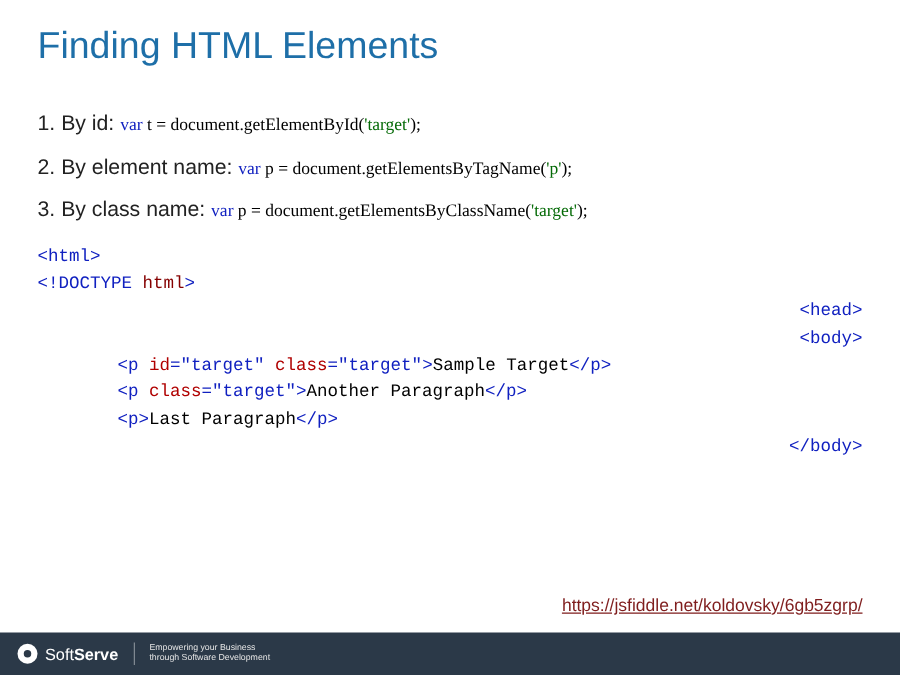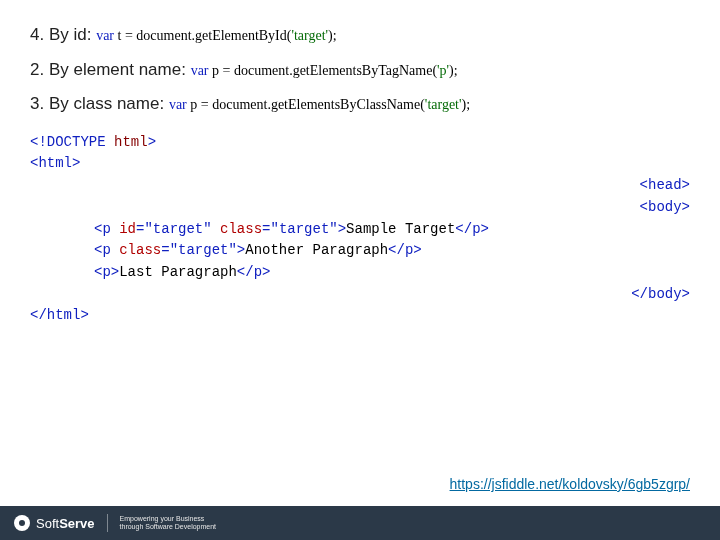--- a/index.html
+++ b/index.html
@@ -52,21 +52,21 @@
   }
   .c-blue { color: #1020C0; }
   .c-maroon { color: #850000; }
   .c-red { color: #B00000; }
   .c-green { color: #046A06; }
   .link {
     position: absolute;
     right: 30px;
     bottom: 48px;
     font-size: 14px;
-    color: #0369a1;
+    color: #7f1d1d;
     text-decoration: underline;
     font-family: "Segoe UI", sans-serif;
   }
   .footer {
     position: absolute;
     left: 0; right: 0; bottom: 0;
     height: 34px;
     background: #2B3948;
     display: flex;
     align-items: center;
@@ -107,46 +107,46 @@
     color: #e5e5e5;
     font-weight: 300;
   }
   .indent1 { margin-left: 32px; text-align: right; }
   .indent2 { margin-left: 64px; }
 </style>
 </head>
 <body>
 
 <div class="slide">
+  <h1 class="title">Finding HTML Elements</h1>
 
   <div class="body-text">
 
     <div class="item">
-      <span>4. By id: </span><span class="code-inline"><span class="c-blue">var</span><span> t = document.getElementById(</span><span class="c-green">'target'</span><span>);</span></span>
+      <span>1. By id: </span><span class="code-inline"><span class="c-blue">var</span><span> t = document.getElementById(</span><span class="c-green">'target'</span><span>);</span></span>
     </div>
 
 
     <div class="item">
       <span>2. By element name: </span><span class="code-inline"><span class="c-blue">var</span><span> p = document.getElementsByTagName(</span><span class="c-green">'p'</span><span>);</span></span>
     </div>
 
     <div class="item">
       <span>3. By class name: </span><span class="code-inline"><span class="c-blue">var</span><span> p = document.getElementsByClassName(</span><span class="c-green">'target'</span><span>);</span></span>
     </div>
 
     <div class="code-block">
+      <div><span class="c-blue">&lt;html&gt;</span></div>
       <div><span class="c-blue">&lt;!DOCTYPE </span><span class="c-maroon">html</span><span class="c-blue">&gt;</span></div>
-      <div><span class="c-blue">&lt;html&gt;</span></div>
       <div class="indent1"><span class="c-blue">&lt;head&gt;</span></div>
       <div class="indent1"><span class="c-blue">&lt;body&gt;</span></div>
       <div class="indent2"><span class="c-blue">&lt;p </span><span class="c-red">id</span><span class="c-blue">=</span><span class="c-blue">"target"</span><span> </span><span class="c-red">class</span><span class="c-blue">=</span><span class="c-blue">"target"</span><span class="c-blue">&gt;</span><span>Sample Target</span><span class="c-blue">&lt;/p&gt;</span></div>
       <div class="indent2"><span class="c-blue">&lt;p </span><span class="c-red">class</span><span class="c-blue">=</span><span class="c-blue">"target"</span><span class="c-blue">&gt;</span><span>Another Paragraph</span><span class="c-blue">&lt;/p&gt;</span></div>
       <div class="indent2"><span class="c-blue">&lt;p&gt;</span><span>Last Paragraph</span><span class="c-blue">&lt;/p&gt;</span></div>
       <div class="indent1"><span class="c-blue">&lt;/body&gt;</span></div>
-      <div><span class="c-blue">&lt;/html&gt;</span></div>
     </div>
 
   </div>
 </div>
 
 <a class="link">https://jsfiddle.net/koldovsky/6gb5zgrp/</a>
 
 <div class="footer">
   <div class="dot"></div>
   <div class="brand"><span class="soft">Soft</span><span class="serve">Serve</span></div>

